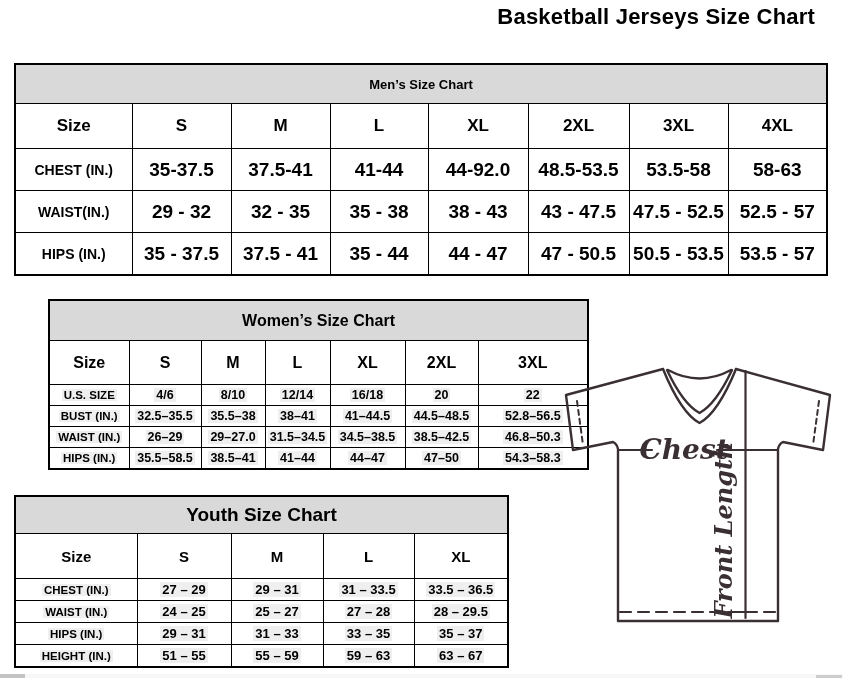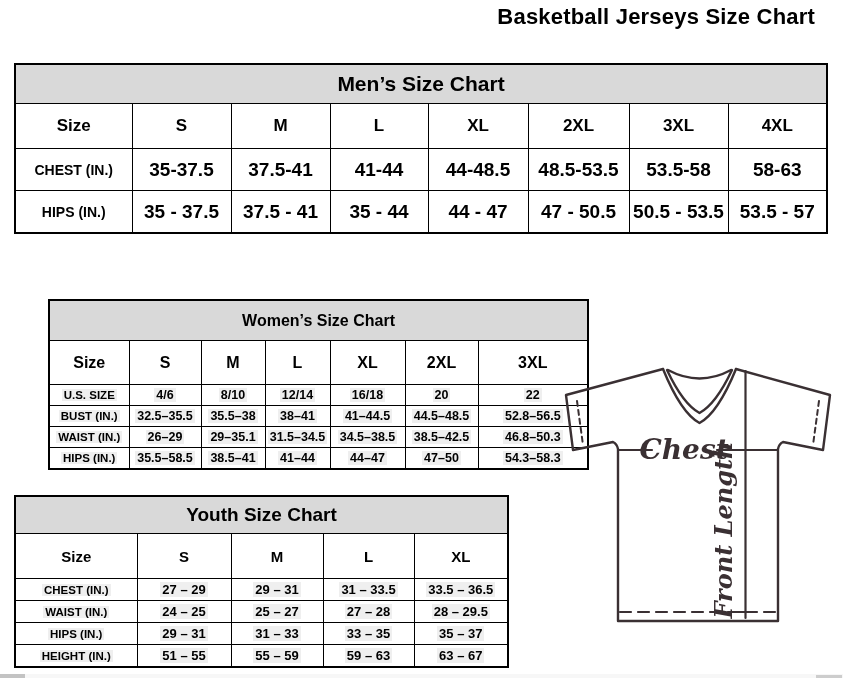--- a/index.html
+++ b/index.html
@@ -15,21 +15,21 @@
     position:absolute;border-collapse:collapse;table-layout:fixed;background:#fff;
   }
   table.sizechart th,table.sizechart td{
     border:1.5px solid #000;font-weight:bold;text-align:center;
     vertical-align:middle;padding:0;overflow:hidden;white-space:nowrap;
   }
   table.sizechart{border:2.5px solid #000;}
   .title-cell{background:#d9d9d9;}
   
   #mens{left:14px;top:63px;width:812px;}
-  #mens .title-cell{height:38px;font-size:21px;}
+  #mens .title-cell{height:38px;font-size:13px;}
   #mens .size-row th{height:44px;font-size:17px;}
   #mens tbody td{height:41px;font-size:19px;}
   #mens tbody td.row-label{font-size:14px;}
   
   #womens{left:14px;top:299px;width:539px;margin-left:34px;}
   #womens .title-cell{height:39px;font-size:16px;}
   #womens .size-row th{height:43px;font-size:16px;}
   #womens tbody td{height:20px;font-size:12.5px;}
   #womens tbody td.row-label{font-size:11.5px;}
   
@@ -76,24 +76,34 @@
         <th>3XL</th>
         <th>4XL</th>
       </tr>
   </thead>
   <tbody>
       <tr>
         <td class="row-label">CHEST (IN.)</td>
         <td>35-37.5</td>
         <td>37.5-41</td>
         <td>41-44</td>
-        <td>44-48.5</td>
+        <td>44-92.0</td>
         <td>48.5-53.5</td>
         <td>53.5-58</td>
         <td>58-63</td>
+      </tr>
+      <tr>
+        <td class="row-label">WAIST(IN.)</td>
+        <td>29 - 32</td>
+        <td>32 - 35</td>
+        <td>35 - 38</td>
+        <td>38 - 43</td>
+        <td>43 - 47.5</td>
+        <td>47.5 - 52.5</td>
+        <td>52.5 - 57</td>
       </tr>
       <tr>
         <td class="row-label">HIPS (IN.)</td>
         <td>35 - 37.5</td>
         <td>37.5 - 41</td>
         <td>35 - 44</td>
         <td>44 - 47</td>
         <td>47 - 50.5</td>
         <td>50.5 - 53.5</td>
         <td>53.5 - 57</td>
@@ -140,21 +150,21 @@
         <td><span class="hl">32.5–35.5</span></td>
         <td><span class="hl">35.5–38</span></td>
         <td><span class="hl">38–41</span></td>
         <td><span class="hl">41–44.5</span></td>
         <td><span class="hl">44.5–48.5</span></td>
         <td><span class="hl">52.8–56.5</span></td>
       </tr>
       <tr>
         <td class="row-label"><span class="hl">WAIST (IN.)</span></td>
         <td><span class="hl">26–29</span></td>
-        <td><span class="hl">29–35.1</span></td>
+        <td><span class="hl">29–27.0</span></td>
         <td><span class="hl">31.5–34.5</span></td>
         <td><span class="hl">34.5–38.5</span></td>
         <td><span class="hl">38.5–42.5</span></td>
         <td><span class="hl">46.8–50.3</span></td>
       </tr>
       <tr>
         <td class="row-label"><span class="hl">HIPS (IN.)</span></td>
         <td><span class="hl">35.5–58.5</span></td>
         <td><span class="hl">38.5–41</span></td>
         <td><span class="hl">41–44</span></td>

